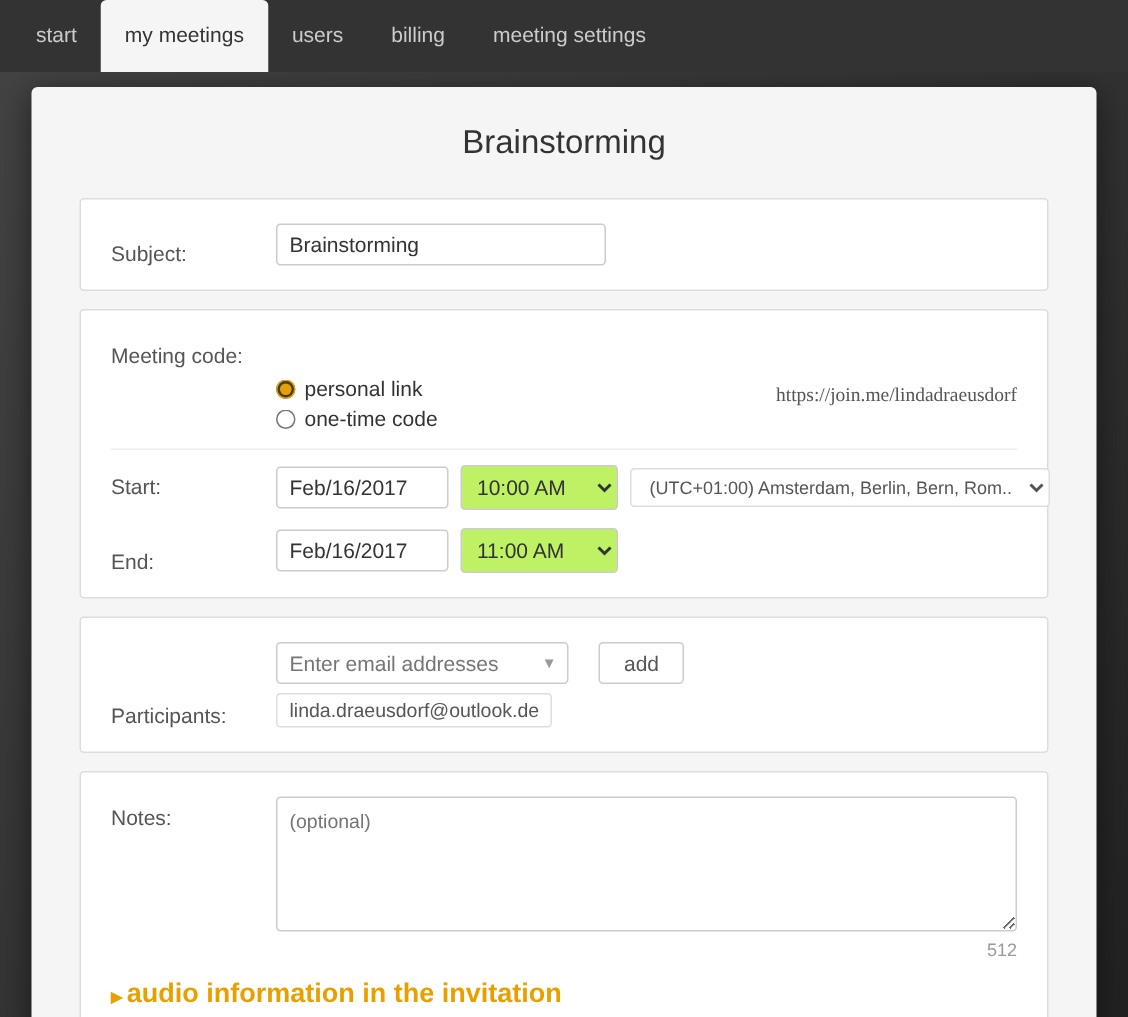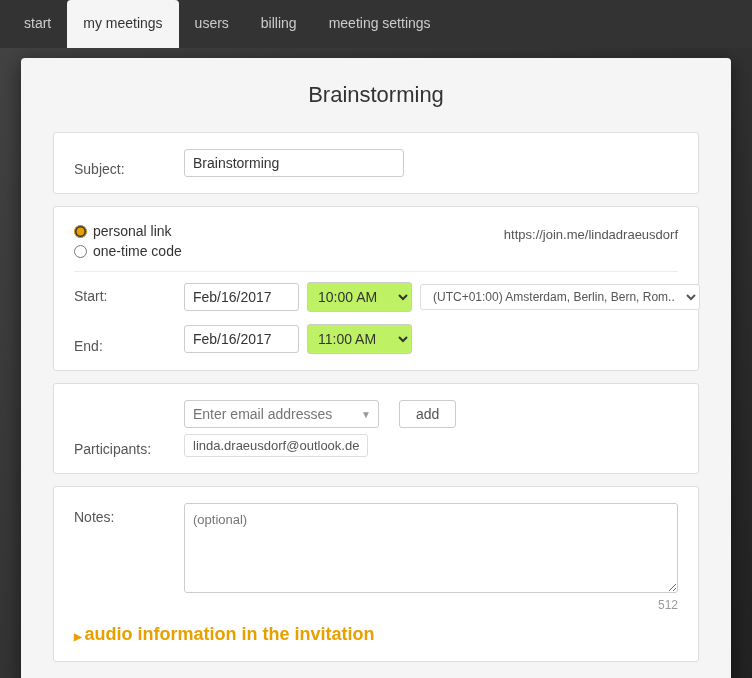--- a/index.html
+++ b/index.html
@@ -109,23 +109,24 @@
     }
 
     .subject-input {
       width: 220px;
     }
     .radio-row { display: flex; align-items: center; gap: 6px; font-size: 14px; color: #333; }
     .radio-row input[type="radio"] { accent-color: #e8a000; }
     .meeting-code-row {
       display: flex;
       align-items: flex-start;
+      margin-top: 28px;
     }
     .meeting-code-left { display: flex; flex-direction: column; gap: 4px; }
-    .meeting-code-right { margin-left: auto; font-size: 13px; color: #555; padding-top: 4px; }
+    .meeting-code-right { margin-left: auto; font-size: 13px; color: #555; padding-top: 4px; font-family: Liberation Serif, serif; }
 
     
     .datetime-row { display: flex; align-items: center; gap: 8px; }
     .date-input {
       width: 115px;
       border: 1px solid #ccc;
       border-radius: 3px;
       padding: 5px 8px;
       font-size: 14px;
       color: #333;
@@ -284,20 +285,21 @@
         <div class="form-label">Subject:</div>
         <div class="form-control">
           <input type="text" class="subject-input" value="Brainstorming" style="">
         </div>
       </div>
     </div>
 
     <div class="form-section">
 
       <div class="form-row">
+        <div class="form-label">Meeting code:</div>
         <div class="form-control">
           <div class="meeting-code-row">
             <div class="meeting-code-left">
               <label class="radio-row">
                 <input type="radio" name="meeting-code" checked="" style="">
                 <span>personal link</span>
               </label>
               <label class="radio-row">
                 <input type="radio" name="meeting-code" style="">
                 <span>one-time code</span>

